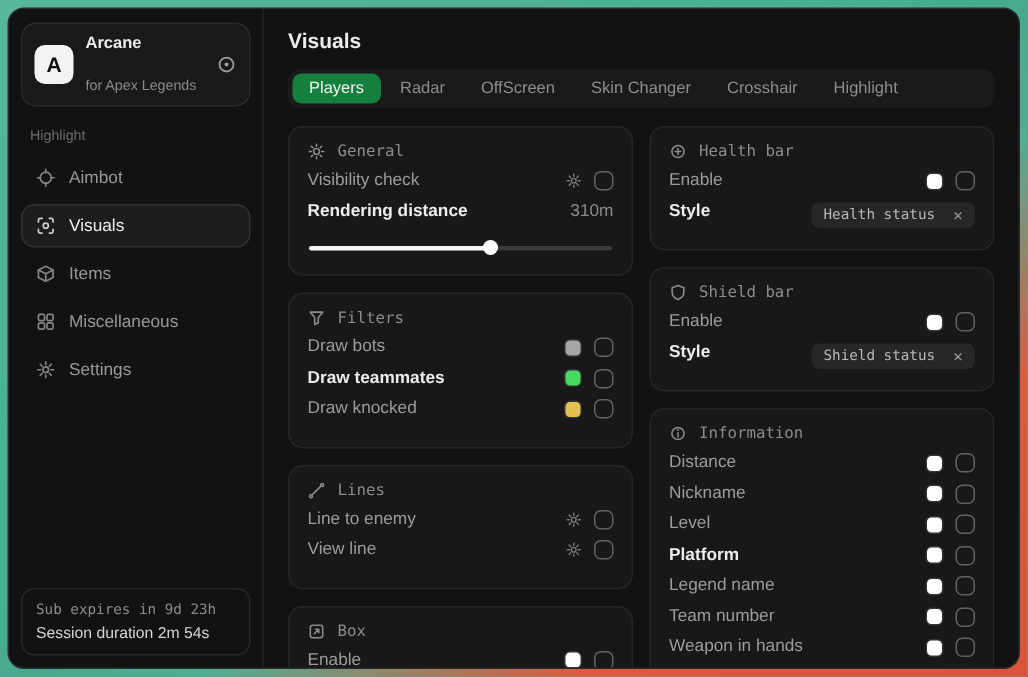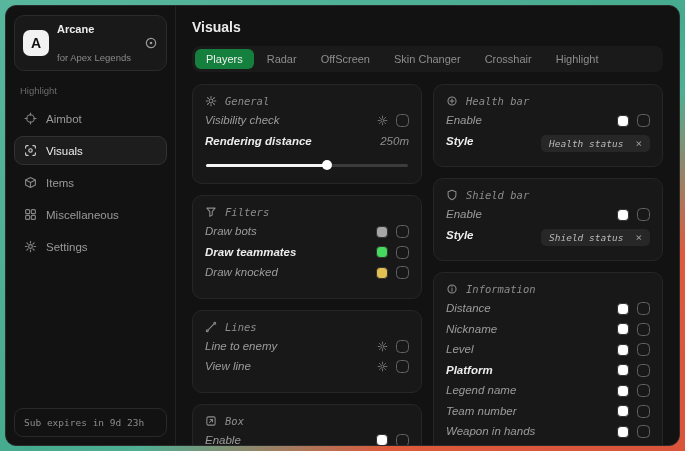--- a/index.html
+++ b/index.html
@@ -33,21 +33,21 @@
 
   
   .main { flex:1; padding:13px 16px 0 16px; overflow:hidden; display:flex; flex-direction:column; }
   .page-title { font-size:14px; font-weight:bold; color:#ececec; }
   .tabs { margin-top:11px; background:#1a1a1a; border-radius:8px; padding:3px;
     display:flex; gap:2px; align-items:center; }
   .tab { font-size:11px; color:#8d8d8d; padding:4px 11px; border-radius:6px; cursor:pointer; white-space:nowrap; }
   .tab.active { background:#15803d; color:#f0f0f0; }
 
   .columns { display:flex; gap:11px; margin-top:12px; flex:1; overflow:hidden; }
-  .col { flex:1; display:flex; flex-direction:column; gap:11px;font-style:italic; }
+  .col { flex:1; display:flex; flex-direction:column; gap:11px; }
   .card { background:#181818; border:1px solid #262626; border-radius:10px; padding:10px 12px 11px 12px; }
   .card-head { display:flex; align-items:center; gap:8px; color:#8c8c8c;
     font-family:"DejaVu Sans Mono", monospace; font-size:10.5px; margin-bottom:7px; }
   .card-head .cicon { display:flex; color:#8c8c8c; }
   .row { display:flex; align-items:flex-start; min-height:20.5px; font-size:11.5px; color:#9c9c9c; }
   .row .lbl.em { color:#ececec; font-weight:bold; }
   .ctrls { margin-left:auto; display:flex; align-items:center; gap:8px; }
   .checkbox { width:13px; height:13px; border:1.5px solid #626262; border-radius:4.5px; cursor:pointer; }
   .swatch { width:12px; height:12px; border-radius:4px; border:1px solid #333; cursor:pointer; }
   .mini-gear { display:flex; color:#777; cursor:pointer; }
@@ -126,20 +126,21 @@
               <svg width="13" height="13" viewBox="0 0 16 16" fill="none" stroke="currentColor" stroke-width="1.4" stroke-linecap="round" stroke-linejoin="round">
                 <circle cx="8" cy="8" r="2.3"></circle>
                 <path d="M8 1.6v2.1M8 12.3v2.1M1.6 8h2.1M12.3 8h2.1M3.5 3.5l1.5 1.5M11 11l1.5 1.5M12.5 3.5 11 5M5 11l-1.5 1.5"></path>
               </svg>
             </span>
             <span>Settings</span>
           </div>
         </nav>
       <div class="sub-card">
         <div class="sub-line1">Sub expires in 9d 23h</div>
+        <div class="sub-line2">Session duration 2m 54s</div>
       </div>
     </aside>
 
     <main class="main">
       <div class="page-title">Visuals</div>
       <div class="tabs" id="tabs">
           <div class="tab active">Players</div>
           <div class="tab">Radar</div>
           <div class="tab">OffScreen</div>
           <div class="tab">Skin Changer</div>
@@ -166,21 +167,21 @@
                       <circle cx="8" cy="8" r="2.3"></circle>
                       <path d="M8 1.6v2.1M8 12.3v2.1M1.6 8h2.1M12.3 8h2.1M3.5 3.5l1.5 1.5M11 11l1.5 1.5M12.5 3.5 11 5M5 11l-1.5 1.5"></path>
                     </svg>
                   </span>
                   <span class="checkbox"></span>
                 </span>
               </div>
               <div class="row">
                 <span class="lbl em">Rendering distance</span>
                 <span class="ctrls">
-                  <span class="val">250m</span>
+                  <span class="val">310m</span>
                 </span>
               </div>
               <div class="slider">
                 <div class="track"></div>
                 <div class="fill" style="width:60%"></div>
                 <div class="thumb" style="left:calc(60% - 5px)"></div>
               </div>
             </section>
             <section class="card">
               <div class="card-head">

